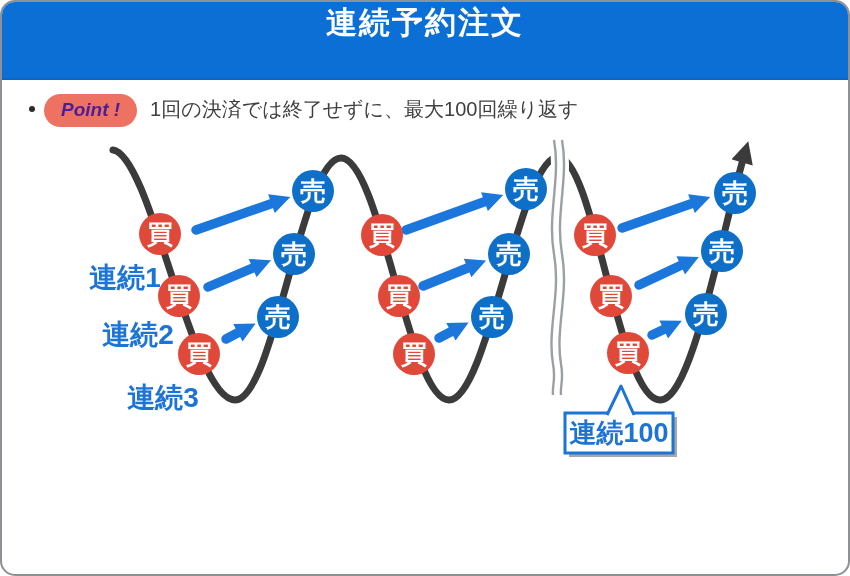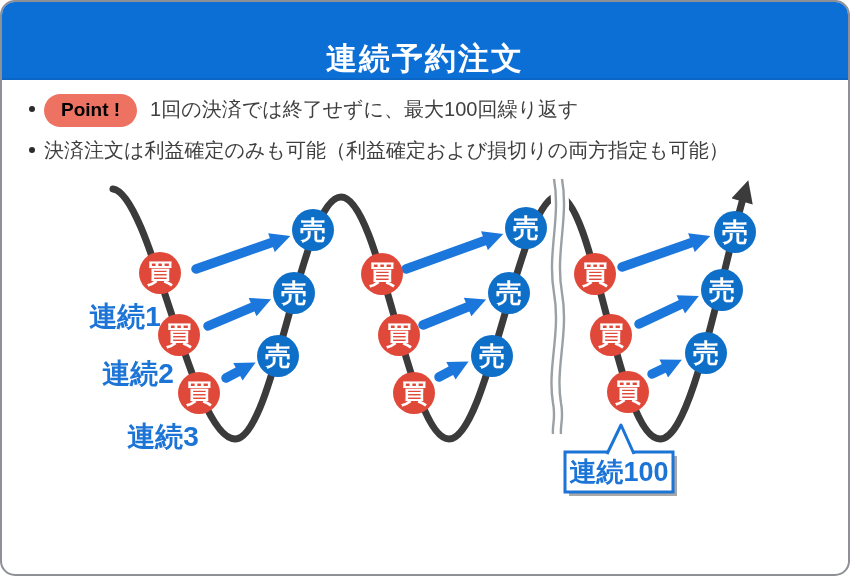--- a/index.html
+++ b/index.html
@@ -8,40 +8,40 @@
     --border-gray:#8d9094; --break-gray:#9aa0a3; --shadow-gray:#a8a8a8;
   }
   *{margin:0;padding:0;box-sizing:border-box;}
   html,body{background:#ffffff;font-family:"Liberation Sans","DejaVu Sans",sans-serif;}
   .card{
     width:850px;height:576px;background:#ffffff;
     border:2px solid var(--border-gray);border-radius:15px;overflow:hidden;
   }
   .header{
     height:78px;background:var(--header-bg);
-    display:flex;align-items:flex-end;justify-content:center;
+    display:flex;align-items:flex-start;justify-content:center;
     box-shadow:inset 0 -2px 0 rgba(0,0,0,0.08);
   }
   .header h1{
     color:#ffffff;font-size:31px;font-weight:bold;letter-spacing:2px;
   }
   .bullets{padding:13px 26px 0 26px;}
   .bullet{
     list-style:none;position:relative;padding-left:16px;
     font-size:20px;line-height:1.6;color:var(--body-text);
     margin-bottom:7px;max-width:800px;
   }
   .bullet::before{
     content:"";position:absolute;left:1px;top:13px;width:6px;height:6px;
     border-radius:50%;background:#2b2b2b;
   }
   .point-badge{
-    display:inline-block;background:var(--badge-bg);color:#000000;
+    display:inline-block;background:var(--badge-bg);color:#4c1d95;
     font-weight:bold;font-size:19px;line-height:1;
-    padding:6px 17px 8px;border-radius:17px;margin-right:13px;
+    padding:6px 17px 8px;border-radius:17px;margin-right:13px;font-style:italic;
   }
   .diagram{display:block;margin-top:2px;}
   .node-text{
     fill:#ffffff;font-size:26px;font-weight:bold;text-anchor:middle;
     font-family:"Liberation Sans","DejaVu Sans",sans-serif;
   }
   .seq-label{
     fill:var(--label-blue);font-size:28px;font-weight:bold;text-anchor:middle;
     font-family:"Liberation Sans","DejaVu Sans",sans-serif;
   }
@@ -62,23 +62,20 @@
 <div class="card">
 
   <div class="header">
     <h1>連続予約注文</h1>
   </div>
 
   <ul class="bullets">
     <li class="bullet">
       <span class="point-badge">Point !</span><span>1回の決済では終了せずに、最大100回繰り返す</span>
     </li>
-    <li class="bullet">
-      <span>決済注文は利益確定のみも可能（利益確定および損切りの両方指定も可能）</span>
-    </li>
   </ul>
 
   <svg class="diagram" width="850" height="336" viewBox="0 240 850 336" aria-hidden="true">
     <defs>
       <marker id="arrowBlue" viewBox="0 0 10 10" refX="4" refY="5" markerWidth="22" markerHeight="20" orient="auto" markerUnits="userSpaceOnUse">
         <path d="M0 0 L10 5 L0 10 Z" style="fill:var(--arrow)"></path>
       </marker>
       <marker id="arrowDark" viewBox="0 0 10 10" refX="3" refY="5" markerWidth="24" markerHeight="22" orient="auto" markerUnits="userSpaceOnUse">
         <path d="M0 0 L10 5 L0 10 Z" style="fill:var(--curve)"></path>
       </marker>

